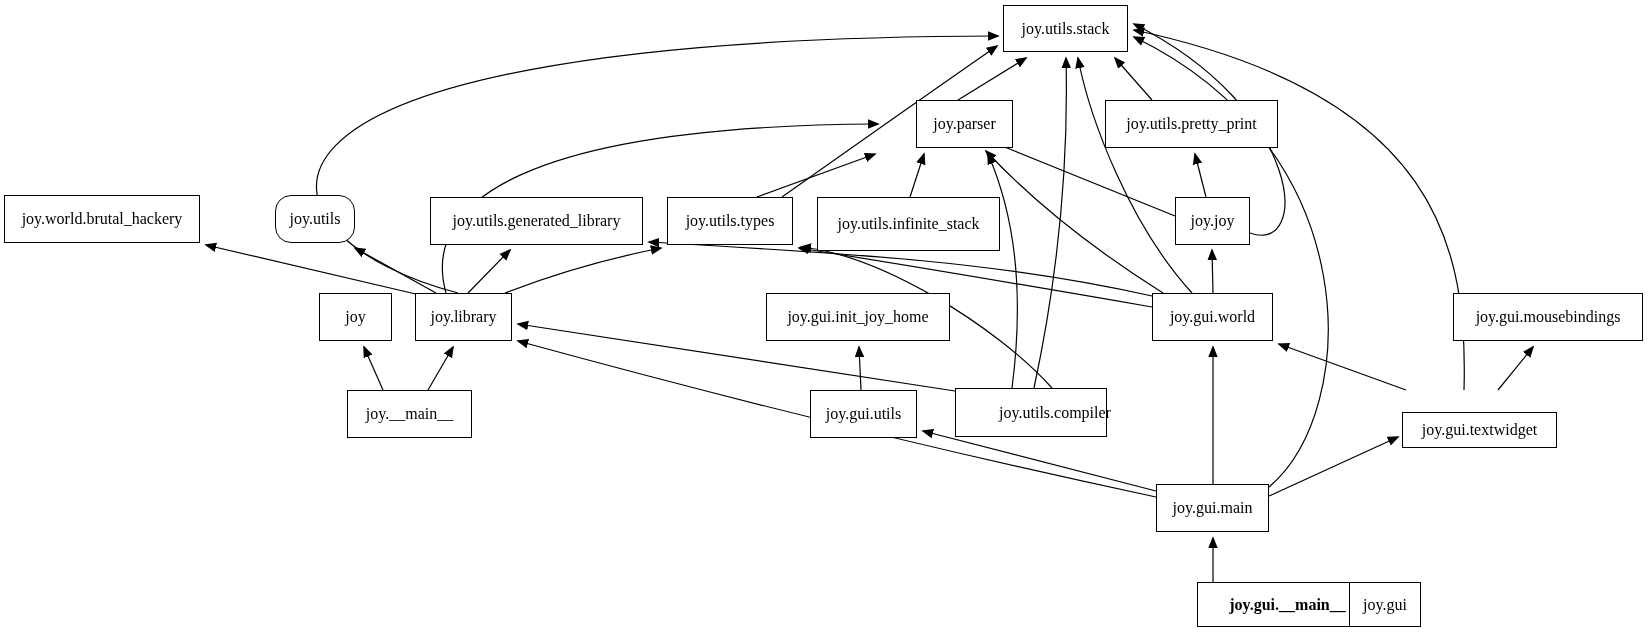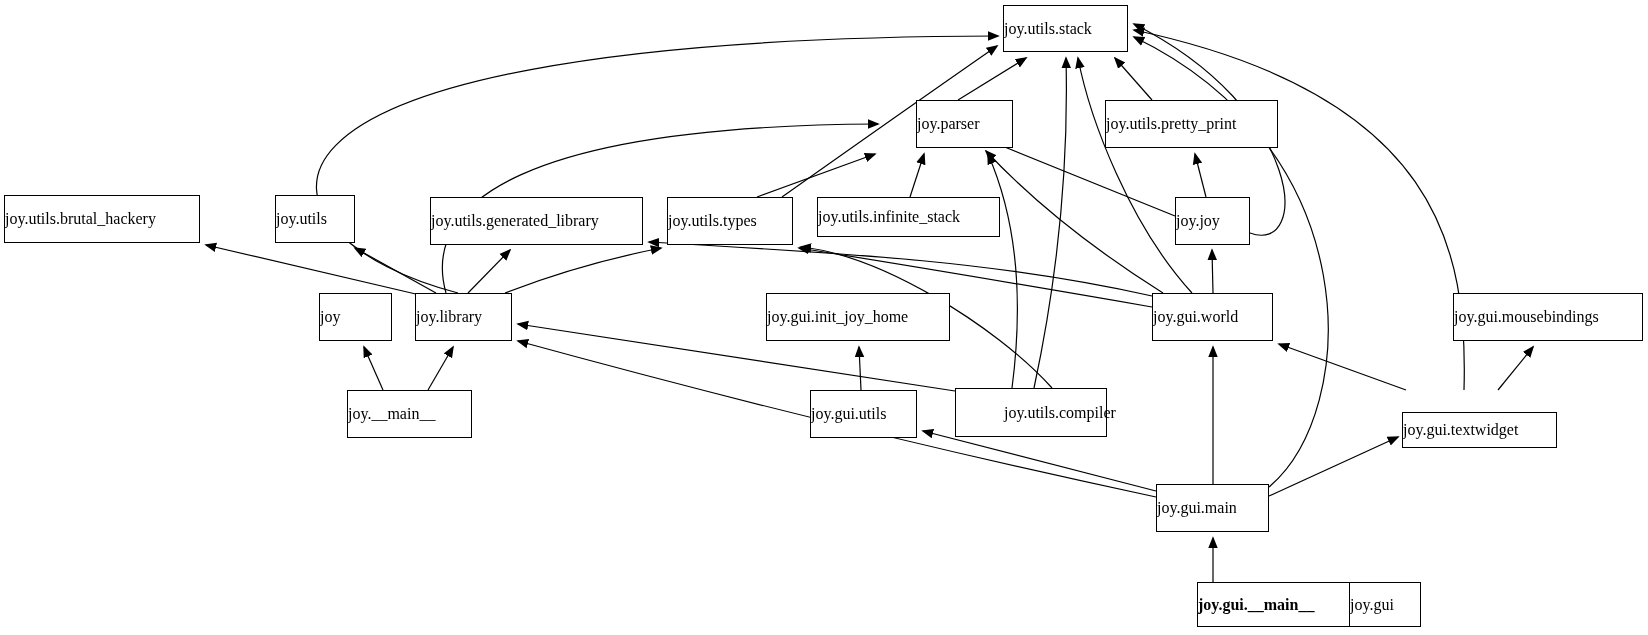--- a/index.html
+++ b/index.html
@@ -21,20 +21,21 @@
     width: 1648px;
     height: 635px;
   }
   .node {
     position: absolute;
     box-sizing: border-box;
     background: #ffffff;
     border: 1px solid #000000;
     display: flex;
     align-items: center;
+    justify-content: center;
     font-size: 16px;
     color: #000000;
     white-space: nowrap;
     z-index: 2;
   }
   .edge-path {
     fill: none;
     stroke: #000000;
     stroke-width: 1.2;
   }
@@ -91,32 +92,32 @@
       <div class="node" style="left: 1003px; top: 5px; width: 125px; height: 47px;">
         <span>joy.utils.stack</span>
       </div>
       <div class="node" style="left: 883px; top: 100px; width: 97px; height: 48px; margin-left: 33px;">
         <span>joy.parser</span>
       </div>
       <div class="node" style="left: 1105px; top: 100px; width: 173px; height: 48px;">
         <span>joy.utils.pretty_print</span>
       </div>
       <div class="node" style="left: 4px; top: 195px; width: 196px; height: 48px;">
-        <span>joy.utils.brutal_hackery</span>
+        <span>joy.world.brutal_hackery</span>
       </div>
-      <div class="node" style="left: 275px; top: 195px; width: 80px; height: 48px;">
+      <div class="node" style="left: 275px; top: 195px; width: 80px; height: 48px; border-radius: 16px;">
         <span>joy.utils</span>
       </div>
       <div class="node" style="left: 430px; top: 197px; width: 213px; height: 48px;">
         <span>joy.utils.generated_library</span>
       </div>
       <div class="node" style="left: 667px; top: 197px; width: 126px; height: 48px;">
         <span>joy.utils.types</span>
       </div>
-      <div class="node" style="left: 817px; top: 197px; width: 183px; height: 40px;">
+      <div class="node" style="left: 817px; top: 197px; width: 183px; height: 54px;">
         <span>joy.utils.infinite_stack</span>
       </div>
       <div class="node" style="left: 1175px; top: 197px; width: 75px; height: 48px;">
         <span>joy.joy</span>
       </div>
       <div class="node" style="left: 319px; top: 293px; width: 73px; height: 48px;">
         <span>joy</span>
       </div>
       <div class="node" style="left: 415px; top: 293px; width: 97px; height: 48px;">
         <span>joy.library</span>

